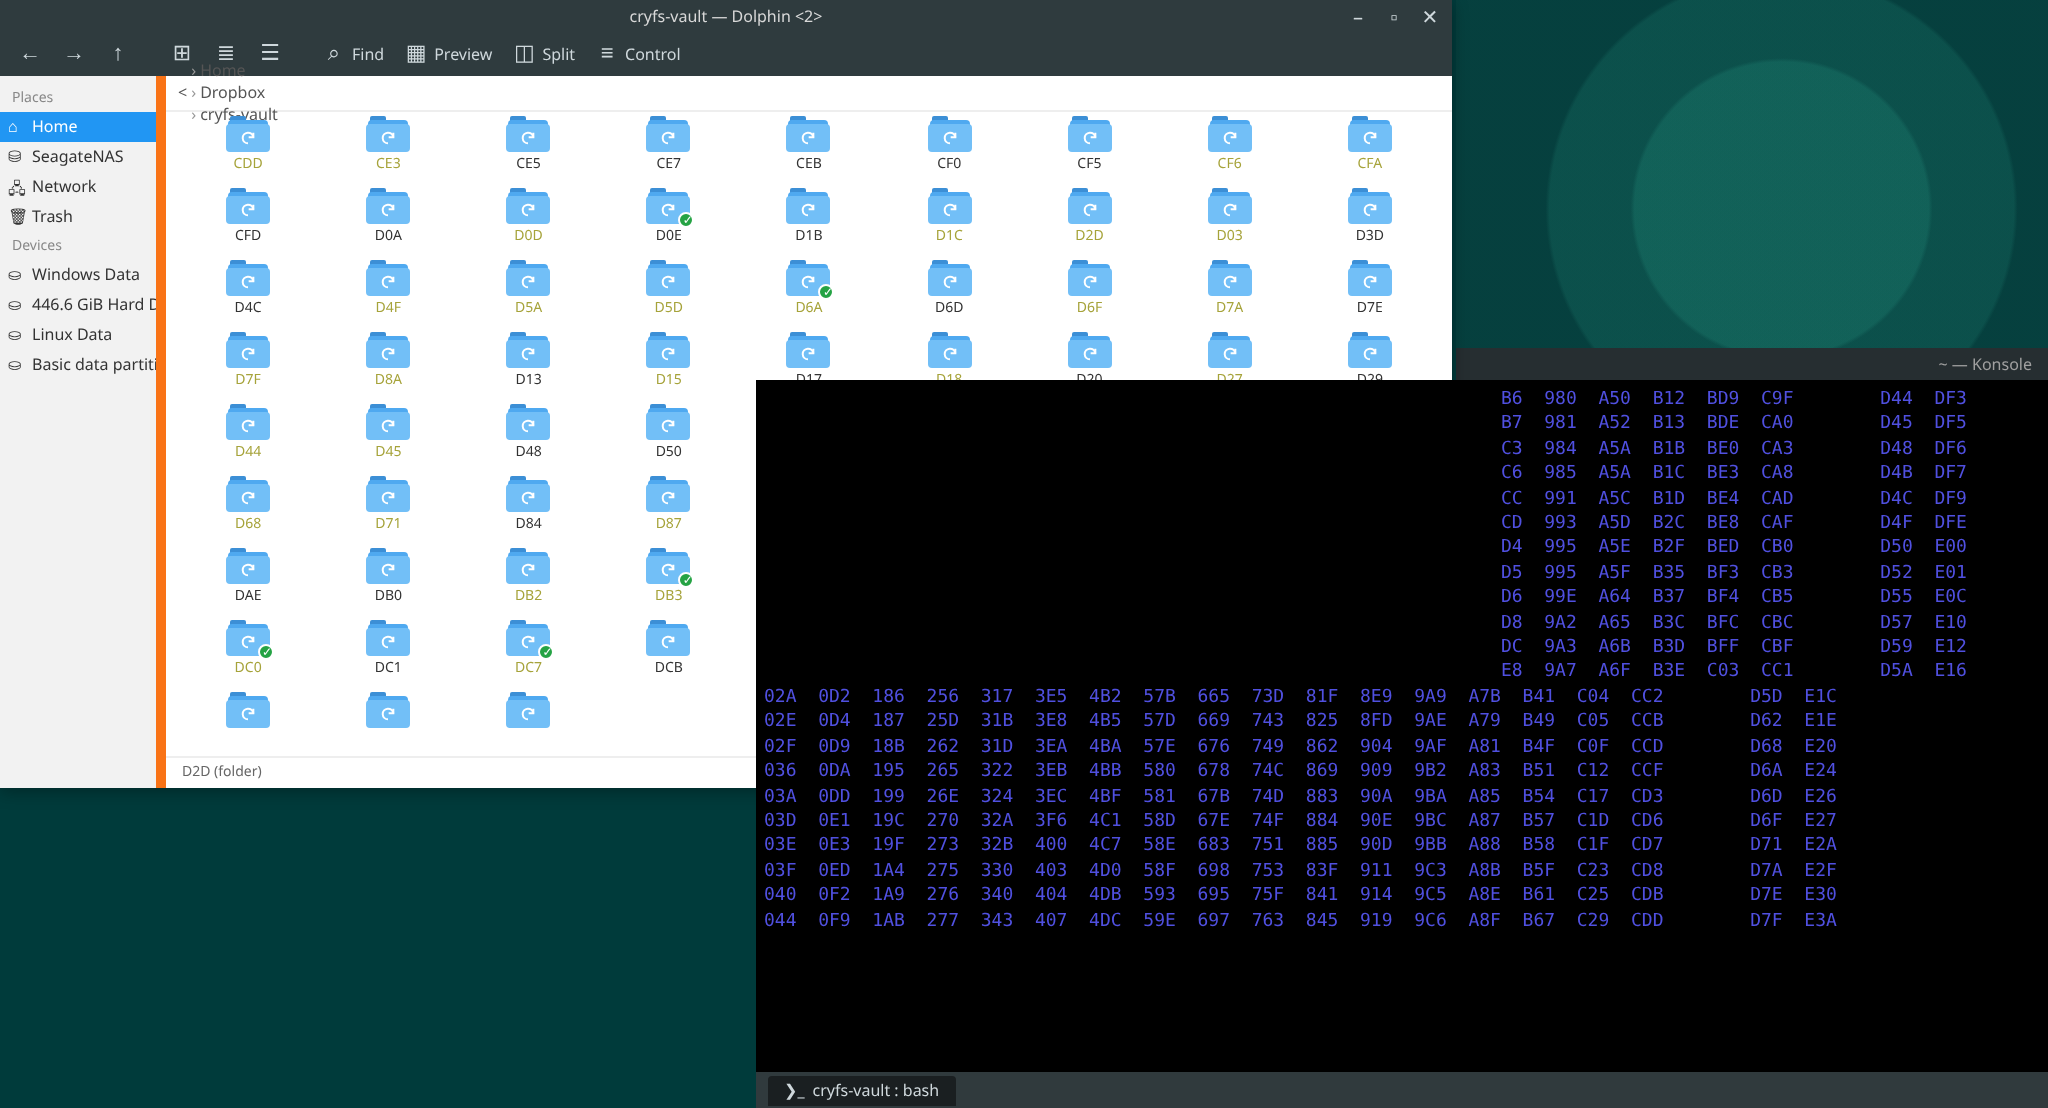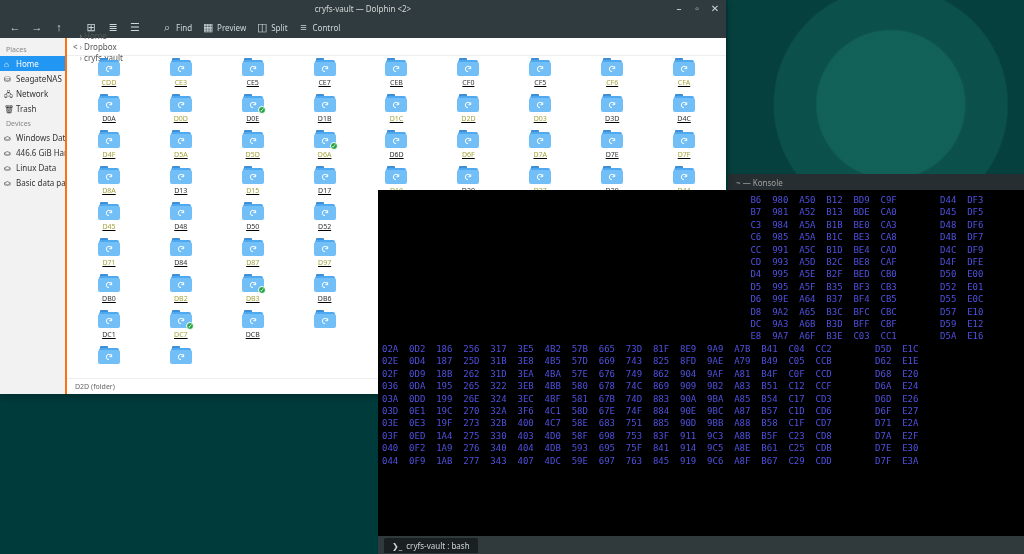--- a/index.html
+++ b/index.html
@@ -7,31 +7,31 @@
   body { position: relative; }
   
   .dolphin { position: absolute; left: 0; top: 0; width: 726px; height: 394px; background: #fde047; box-shadow: 0 2px 8px rgba(0,0,0,.3);}
   .titlebar { height: 16px; background: #2f3b3e; display: flex; align-items: center; justify-content: center; color: #d8d8d8; position: relative; font-size: 8px;}
   .tb-buttons { position: absolute; right: 6px; top: 0; display: flex; gap: 8px; height: 16px; align-items: center; color: #cfd8dc;}
   .tb-btn { width: 10px; text-align: center; cursor: pointer; font-size: 10px; line-height: 10px;}
   .toolbar { height: 22px; background: #2f3b3e; display: flex; align-items: center; gap: 4px; padding: 0 6px; color: #cfd8dc;}
   .tool { display: flex; align-items: center; gap: 3px; padding: 0 3px; font-size: 8px; height: 18px; cursor: pointer;}
   .tool svg, .tool .glyph { width: 12px; height: 12px; display: inline-block; text-align: center; line-height: 12px; font-size: 11px;}
   .main { display: flex; height: calc(100% - 16px - 22px);}
-  .sidebar { width: 67px; background: #f2f2f2; border-right: 2px solid #f97316; padding-top: 4px;}
+  .sidebar { width: 83px; background: #f2f2f2; border-right: 5px solid #f97316; padding-top: 4px;}
   .sb-head { font-size: 7px; color: #888; padding: 3px 6px 2px;}
   .sb-item { font-size: 8px; padding: 2px 4px 2px 16px; color: #333; position: relative; cursor: pointer; white-space: nowrap; overflow: hidden;}
   .sb-item.active { background: #2196f3; color: #fff;}
   .sb-icon { position: absolute; left: 4px; top: 2px; width: 9px; height: 9px; display: inline-block;}
   .content { flex: 1; display: flex; flex-direction: column; background: #fff;}
   .crumbs { height: 18px; display: flex; align-items: center; gap: 2px; padding: 0 6px; font-size: 8px; color: #555; border-bottom: 1px solid #eee;}
   .crumb { display: flex; align-items: center; gap: 2px; cursor: pointer;}
   .crumb .sep { color: #999;}
   .grid { flex: 1; overflow: hidden; padding: 4px 6px; }
-  .grid-inner { display: grid; grid-template-columns: repeat(9, 1fr); grid-auto-rows: 36px; row-gap: 0; column-gap: 0; text-decoration: underline; }
+  .grid-inner { display: grid; grid-template-columns: repeat(9, 1fr); grid-auto-rows: 36px; row-gap: 0; column-gap: 0; }
   .item { display: flex; flex-direction: column; align-items: center; justify-content: flex-start; font-size: 7px; cursor: pointer;}
   .item .folder { width: 22px; height: 16px; position: relative; margin-bottom: 2px;}
   .item .folder .back { position: absolute; left: 1px; top: 0; width: 20px; height: 14px; background: #4fa9f0; border-radius: 2px;}
   .item .folder .tab { position: absolute; left: 2px; top: -2px; width: 8px; height: 4px; background: #3c8fd6; border-radius: 1px 1px 0 0;}
   .item .folder .front { position: absolute; left: 0; top: 2px; width: 22px; height: 14px; background: #72bff7; border-radius: 2px;}
   .item .folder .glyph { position: absolute; left: 7px; top: 5px; width: 8px; height: 8px; display:flex; align-items:center; justify-content:center;}
   .item .folder .glyph svg{width:8px;height:8px;}
   .item .folder .emblem { position: absolute; right: -2px; bottom: -2px; width: 8px; height: 8px; background: #25a344; border-radius: 50%; border: 1px solid #fff;}
   .item .folder .emblem::after { content:"✓"; color:#fff; font-size:6px; position:absolute; left:1px; top:-1px;}
   .item .label { color: #333;}
@@ -40,21 +40,21 @@
   .status .slider { width: 100px; height: 3px; background: #d0d0d0; border-radius: 2px; position: relative; margin: 0 12px;}
   .status .slider .handle { position: absolute; left: 20%; top: -4px; width: 11px; height: 11px; background: #26a69a; border-radius: 50%;}
   .status .right { display:flex; align-items:center;}
   
   .other-win { position: absolute; left: 728px; top: 0; width: 296px; height: 190px; background: #033939; }
   .other-win .bg { position:absolute; inset:0; background:
       radial-gradient(circle at 55% 55%, rgba(47,174,149,.18) 0 38%, transparent 39%),
       radial-gradient(circle at 55% 55%, rgba(47,174,149,.15) 0 60%, transparent 61%),
       linear-gradient(rgba(47,174,149,.06),rgba(47,174,149,.06));
   }
-  .other-win .tb { position:absolute; left:0; right:0; bottom:0; height:16px; background:#262e31; color:#a0a0a0; font-size:8px; display:flex; align-items:center; padding:0 8px;}
+  .other-win .tb { position:absolute; left:0; right:0; bottom:0; height:16px; background:#262e31; color:#a0a0a0; font-size:8px; display:flex; align-items:center; padding:0 8px;justify-content:flex-end;}
   
   .term-wrap { position: absolute; left: 378px; top: 190px; width: 646px; height: 364px; background: #000;}
   .term-bar { position: absolute; left: 0; right:0; bottom: 0; height: 18px; background: #303a3d; display:flex; align-items:center; padding:0 6px; color:#cfd8dc; font-size:8px;}
   .term-tab { background:#1a1f21; padding:2px 8px; border-radius:2px 2px 0 0; display:flex; align-items:center; gap:4px;}
   .term { position:absolute; left:0; top:0; right:0; bottom:18px; padding:4px 20px 4px 4px; font-family:"DejaVu Sans Mono","Consolas",monospace; font-size:9px; line-height:12.4px; color:#5050e0; white-space:pre; }
 </style>
 </head>
 <body>
 
 <div class="other-win">
@@ -282,20 +282,34 @@
                 <span class="tab"></span>
                 <span class="back"></span>
                 <span class="front"></span>
                 <span class="glyph">
                   <svg viewBox="0 0 24 24" fill="none" stroke="#fff" stroke-width="3">
                     <path d="M20 11A8 8 0 1 0 12 20"></path>
                     <path d="M20 4v7h-7"></path>
                   </svg>
                 </span>
               </div>
+              <span class="label ">CFD</span>
+            </div>
+            <div class="item">
+              <div class="folder">
+                <span class="tab"></span>
+                <span class="back"></span>
+                <span class="front"></span>
+                <span class="glyph">
+                  <svg viewBox="0 0 24 24" fill="none" stroke="#fff" stroke-width="3">
+                    <path d="M20 11A8 8 0 1 0 12 20"></path>
+                    <path d="M20 4v7h-7"></path>
+                  </svg>
+                </span>
+              </div>
               <span class="label ">D0A</span>
             </div>
             <div class="item">
               <div class="folder">
                 <span class="tab"></span>
                 <span class="back"></span>
                 <span class="front"></span>
                 <span class="glyph">
                   <svg viewBox="0 0 24 24" fill="none" stroke="#fff" stroke-width="3">
                     <path d="M20 11A8 8 0 1 0 12 20"></path>

